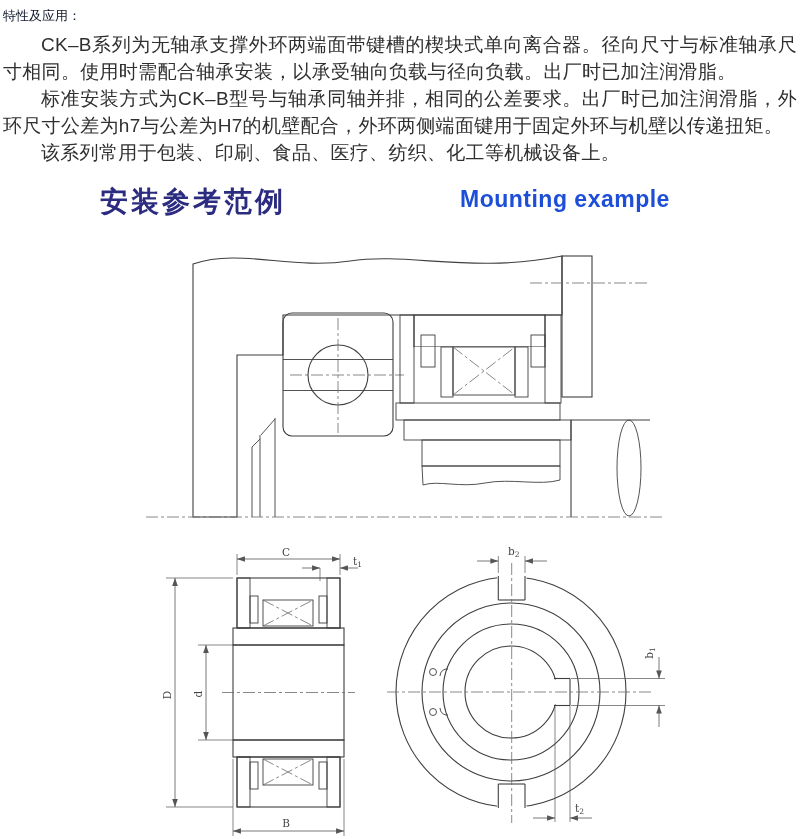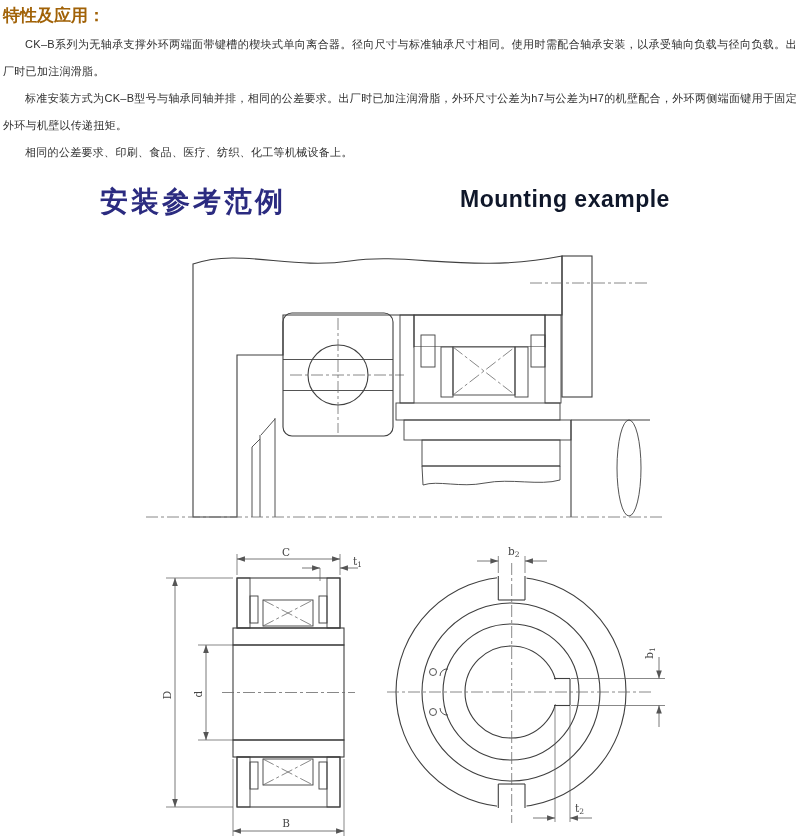--- a/index.html
+++ b/index.html
@@ -1,25 +1,25 @@
 <!DOCTYPE html>
 <html><head>
 <meta charset="utf-8">
 <style>
   html,body{margin:0;padding:0;background:#ffffff;}
   .page{position:relative;width:800px;height:839px;background:#fff;overflow:hidden;
         font-family:"Liberation Sans",sans-serif;}
   .intro{position:absolute;left:0;top:4px;width:794px;padding-left:3px;color:#2f2f2f;}
-  .intro h1{margin:0 0 3px 0;font-size:17px;line-height:24px;color:#a16207;font-weight:bold;}
-  .intro p{margin:0;font-size:11px;line-height:27px;text-indent:2em;text-align:justify;
+  .intro h1{margin:0 0 3px 0;font-size:13px;line-height:24px;color:#0f172a;font-weight:normal;}
+  .intro p{margin:0;font-size:19px;line-height:27px;text-indent:2em;text-align:justify;
            letter-spacing:0.3px;color:#2f2f2f;}
   .sec-title-zh{position:absolute;left:100px;top:183px;font-size:28px;font-weight:bold;
                 color:#2b2b80;letter-spacing:3px;}
   .sec-title-en{position:absolute;left:460px;top:186px;font-size:23px;font-weight:bold;
-                color:#0f172a;letter-spacing:0.5px;}
+                color:#1d4ed8;letter-spacing:0.5px;}
   svg{position:absolute;}
   #main-drawing{left:140px;top:228px;}
   #side-drawing{left:150px;top:545px;}
   #front-drawing{left:385px;top:545px;}
   .ln{stroke:#3f3f3f;stroke-width:1.1;fill:none;}
   .lnt{stroke:#3f3f3f;stroke-width:0.9;fill:none;}
   .cl{stroke:#6a6a6a;stroke-width:0.8;fill:none;stroke-dasharray:12 3 3 3;}
   .dim{stroke:#555;stroke-width:0.8;fill:none;}
   .ext{stroke:#555;stroke-width:0.7;fill:none;}
   .dimtxt{font:10.5px "DejaVu Serif",serif;fill:#444;}
@@ -27,21 +27,21 @@
 </style>
 </head>
 <body>
 
 <div class="page">
 
   <div class="intro">
     <h1>特性及应用：</h1>
     <p>CK–B系列为无轴承支撑外环两端面带键槽的楔块式单向离合器。径向尺寸与标准轴承尺寸相同。使用时需配合轴承安装，以承受轴向负载与径向负载。出厂时已加注润滑脂。</p>
     <p>标准安装方式为CK–B型号与轴承同轴并排，相同的公差要求。出厂时已加注润滑脂，外环尺寸公差为h7与公差为H7的机壁配合，外环两侧端面键用于固定外环与机壁以传递扭矩。</p>
-    <p>相同的公差要求、印刷、食品、医疗、纺织、化工等机械设备上。</p>
+    <p>该系列常用于包装、印刷、食品、医疗、纺织、化工等机械设备上。</p>
   </div>
 
   <div class="sec-title-zh">安装参考范例</div>
   <div class="sec-title-en">Mounting example</div>
 
   <svg id="main-drawing" width="530" height="304" viewBox="0 0 530 304">
     <defs>
       <pattern id="p1hL" width="17" height="17" patternUnits="userSpaceOnUse" patternTransform="rotate(-45)">
         <line x1="8" y1="-1" x2="8" y2="18" stroke="#8f8f8f" stroke-width="0.8"></line>
       </pattern>

